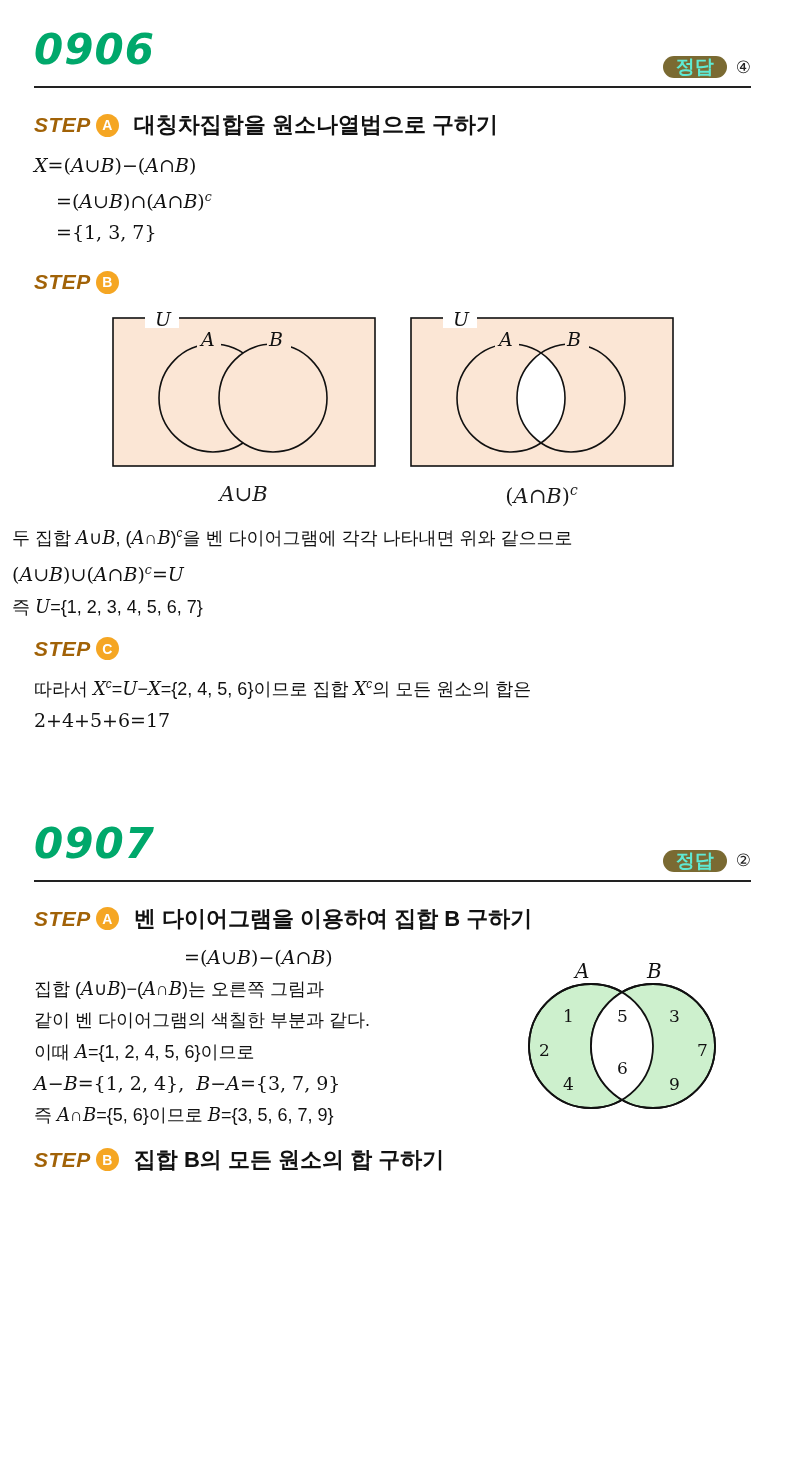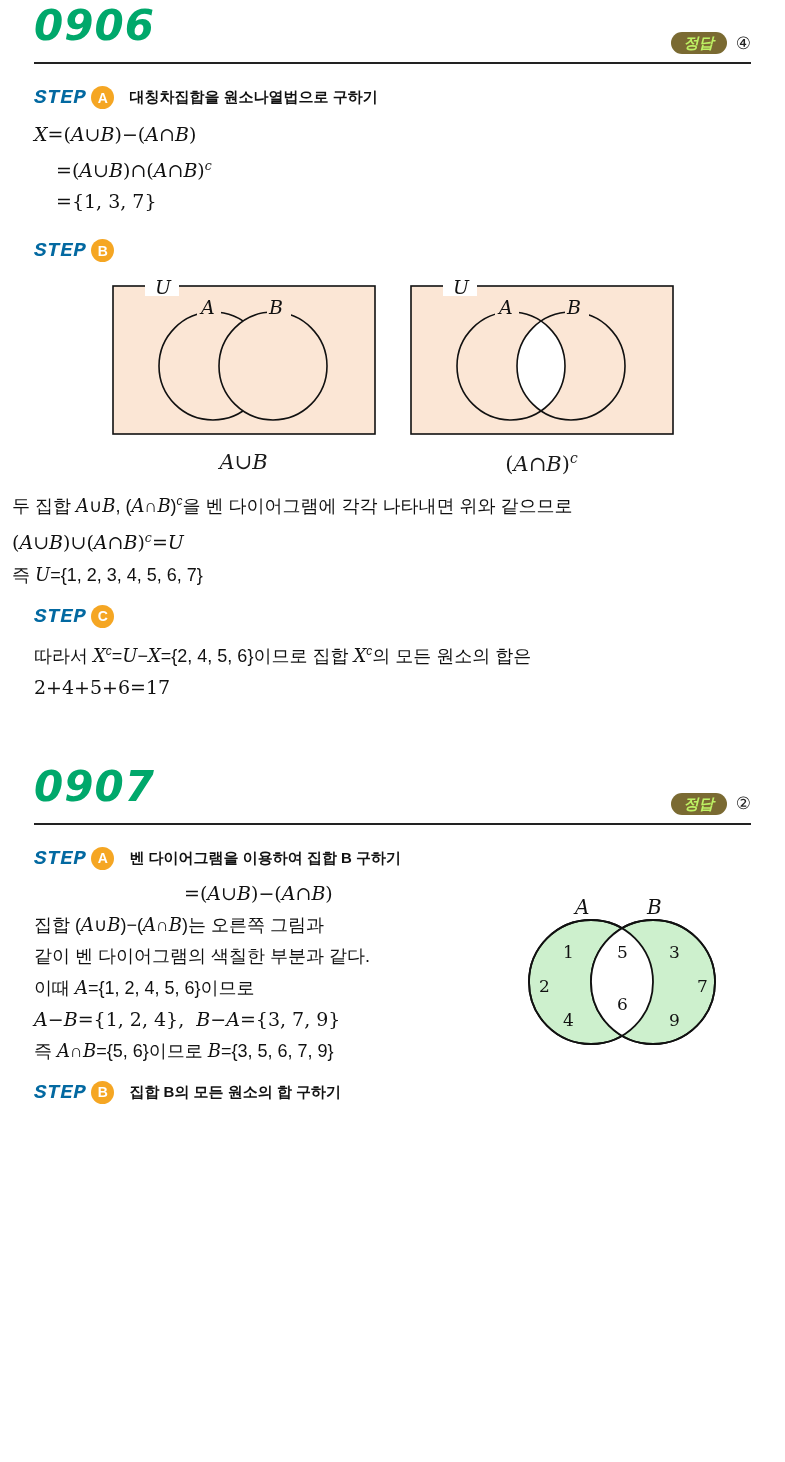--- a/index.html
+++ b/index.html
@@ -19,21 +19,21 @@
     position: relative;
     width: 785px;
     height: 1462px;
     padding: 0;
   }
 
   
   .prob-header {
     position: relative;
     margin: 0 34px;
-    padding-top: 0;
+    padding-top: 24px;
     border-bottom: 2px solid #222;
     height: 62px;
   }
   .prob-number {
     font-family: "DejaVu Sans", sans-serif;
     font-style: italic;
     font-weight: bold;
     font-size: 42px;
     color: #00a86b;
     letter-spacing: 1px;
@@ -42,64 +42,63 @@
   .answer-wrap {
     position: absolute;
     right: 0;
     bottom: 8px;
     display: flex;
     align-items: center;
     gap: 9px;
   }
   .answer-pill {
     background: #7a6a32;
-    color: #bef264;
-    font-size: 15px;
+    color: #5eead4;
+    font-size: 19px;
     font-weight: bold;
     border-radius: 11px;
     padding: 3px 13px 4px 13px;
     line-height: 15px;
-    font-style: italic;
   }
   .answer-val {
     font-size: 17px;
     color: #222;
   }
 
   
   .step-row {
     display: flex;
     align-items: center;
     gap: 9px;
     margin: 0 34px;
   }
   .step-label {
-    font-family: Liberation Mono, monospace;
+    font-family: Liberation Sans, sans-serif;
     font-style: italic;
     font-weight: bold;
     font-size: 21px;
-    color: #0369a1;
+    color: #a16207;
     letter-spacing: 0.5px;
   }
   .step-badge {
     width: 23px;
     height: 23px;
     border-radius: 50%;
     background: #f5a623;
     color: #fff;
     font-size: 14px;
     font-weight: bold;
     display: flex;
     align-items: center;
     justify-content: center;
     margin-left: -4px;
   }
   .step-badge.b { background: #f5a623; }
   .step-title {
-    font-size: 15px;
+    font-size: 22px;
     font-weight: bold;
     color: #111;
     margin-left: 6px;
   }
 
   
   .math, .btext {
     font-family: "DejaVu Serif", serif;
     font-size: 19px;
     color: #111;

